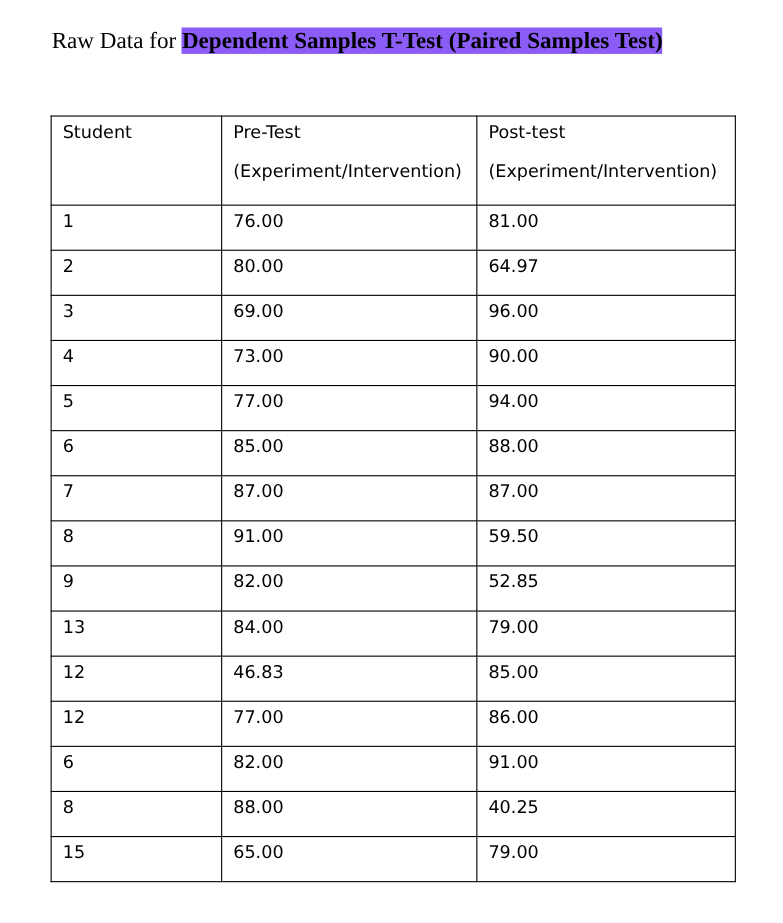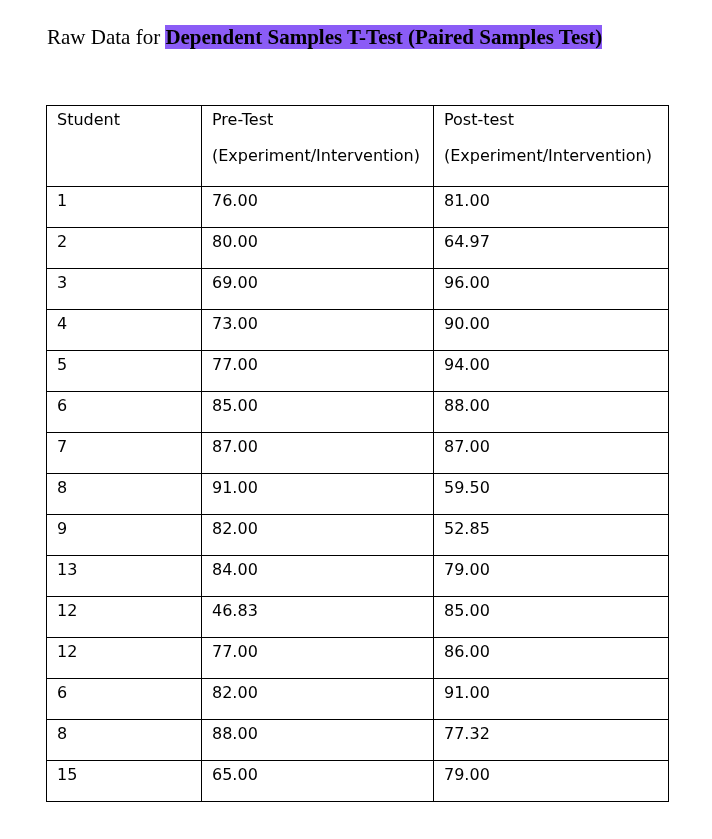--- a/index.html
+++ b/index.html
@@ -228,21 +228,21 @@
         </td>
       </tr>
       <tr>
         <td>
           <span class="cell-text">8</span>
         </td>
         <td>
           <span class="cell-text">88.00</span>
         </td>
         <td>
-          <span class="cell-text">77.32</span>
+          <span class="cell-text">40.25</span>
         </td>
       </tr>
       <tr>
         <td>
           <span class="cell-text">15</span>
         </td>
         <td>
           <span class="cell-text">65.00</span>
         </td>
         <td>

